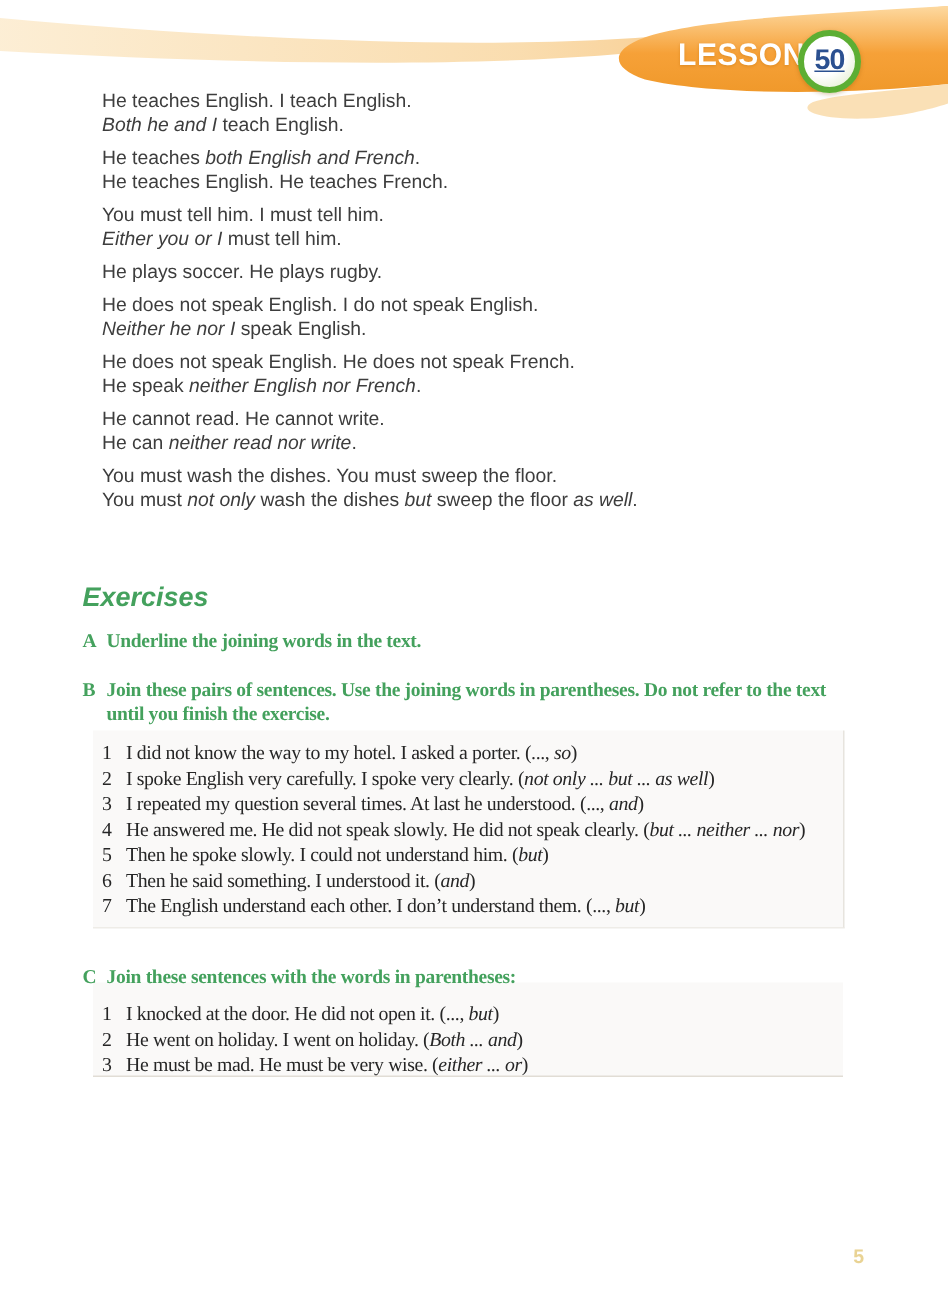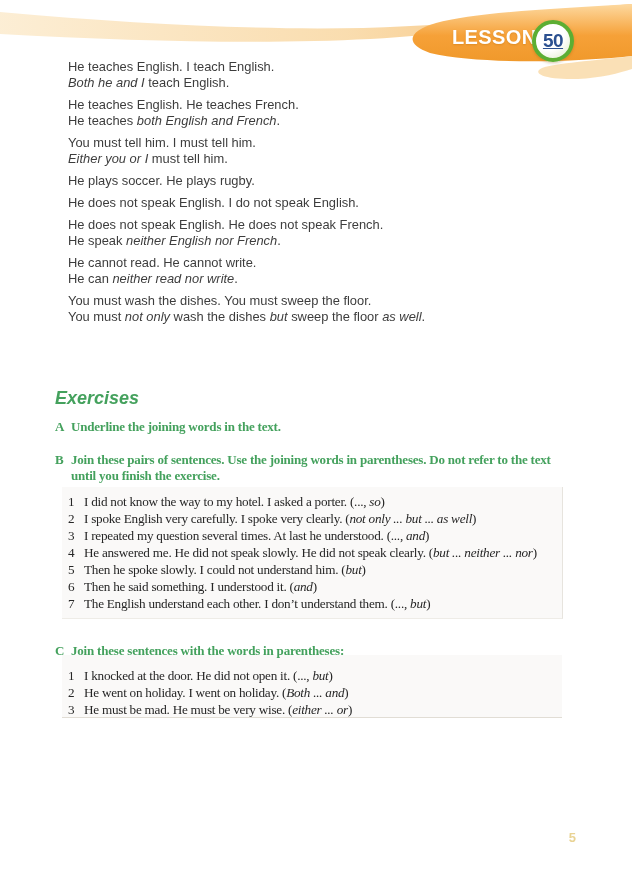--- a/index.html
+++ b/index.html
@@ -98,32 +98,33 @@
 
   <div class="scan-panel b"></div>
   <div class="scan-panel c"></div>
 
   <div class="examples" id="examples">
       <div class="pair">
         <div class="line"><span>He teaches English. I teach English.</span></div>
         <div class="line"><span class="it">Both he and I</span><span> teach English.</span></div>
       </div>
       <div class="pair">
+        <div class="line"><span>He teaches </span><span class="it">both English and French</span><span>.</span></div>
         <div class="line"><span>He teaches English. He teaches French.</span></div>
-        <div class="line"><span>He teaches </span><span class="it">both English and French</span><span>.</span></div>
       </div>
       <div class="pair">
         <div class="line"><span>You must tell him. I must tell him.</span></div>
         <div class="line"><span class="it">Either you or I</span><span> must tell him.</span></div>
       </div>
       <div class="pair">
         <div class="line"><span>He plays soccer. He plays rugby.</span></div>
       </div>
       <div class="pair">
         <div class="line"><span>He does not speak English. I do not speak English.</span></div>
+        <div class="line"><span class="it">Neither he nor I</span><span> speak English.</span></div>
       </div>
       <div class="pair">
         <div class="line"><span>He does not speak English. He does not speak French.</span></div>
         <div class="line"><span>He speak </span><span class="it">neither English nor French</span><span>.</span></div>
       </div>
       <div class="pair">
         <div class="line"><span>He cannot read. He cannot write.</span></div>
         <div class="line"><span>He can </span><span class="it">neither read nor write</span><span>.</span></div>
       </div>
       <div class="pair">

